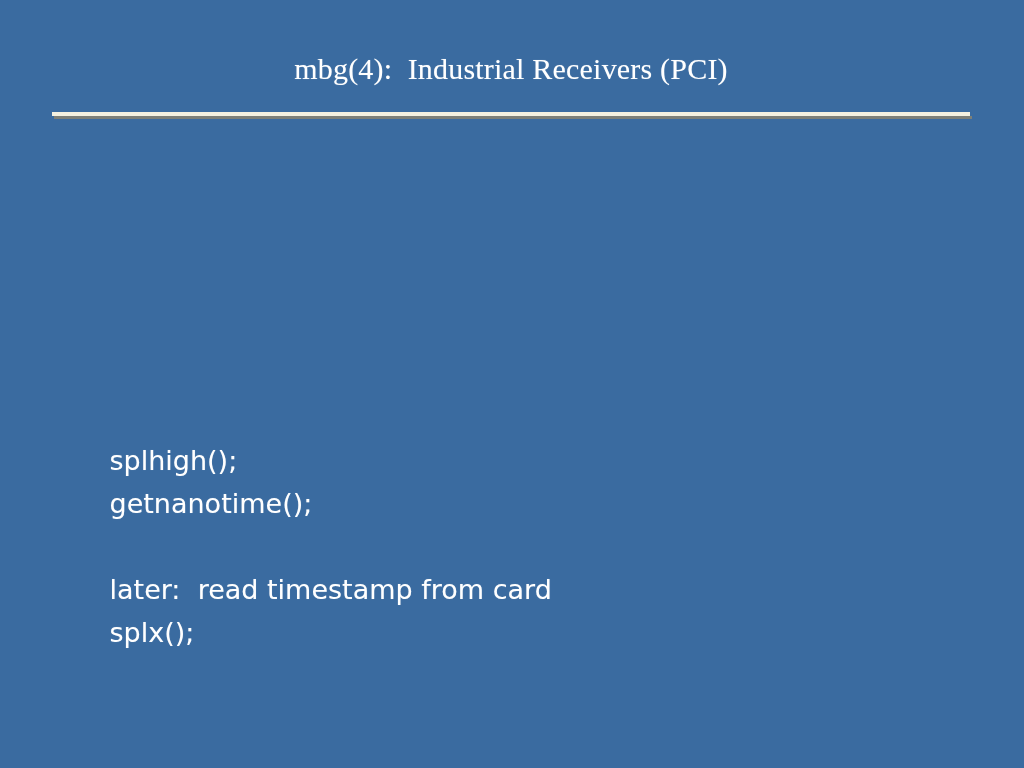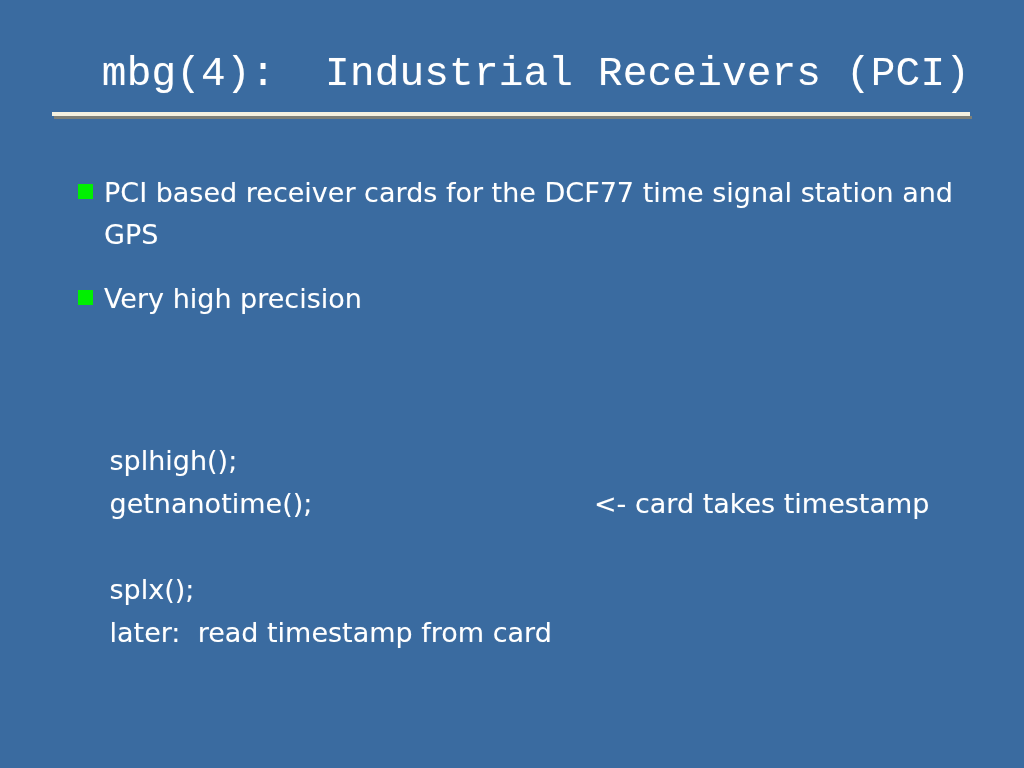--- a/index.html
+++ b/index.html
@@ -23,26 +23,26 @@
   }
 
   
   .title-block {
     position: absolute;
     left: 52px;
     top: 52px;
     width: 918px;
   }
   .slide-title {
-    font-family: Liberation Mono, monospace;
-    font-size: 41px;
+    font-family: Liberation Serif, serif;
+    font-size: 30px;
     font-weight: 400;
     line-height: 1.12;
     color: #ffffff;
-    text-align: right;
+    text-align: center;
     white-space: pre;
     letter-spacing: 0.2px;
     text-shadow: 0 0 1px rgba(255,255,255,0.35);
   }
 
   
   .title-rule {
     position: absolute;
     left: 52px;
     top: 112px;
@@ -126,51 +126,37 @@
 
   <div class="title-block">
     <div class="slide-title">mbg(4):  Industrial Receivers (PCI)</div>
   </div>
 
   <div class="title-rule">
     <div class="rule-line"></div>
     <div class="rule-shadow"></div>
   </div>
 
-  <div class="bullets">
-
-    <div class="bullet-item">
-      <span class="bullet-marker"></span>
-      <span class="bullet-text">PCI based receiver cards for the DCF77 time signal station and GPS</span>
-    </div>
-
-    <div class="bullet-item">
-      <span class="bullet-marker"></span>
-      <span class="bullet-text">Very high precision</span>
-    </div>
-
-  </div>
 
   <div class="code-block">
 
     <div class="code-line">
       <span>splhigh();</span>
     </div>
 
     <div class="code-line">
       <span>getnanotime();</span>
     </div>
 
     <div class="code-line">
-      <span class="code-annotation">&lt;- card takes timestamp</span>
+    </div>
+
+    <div class="code-line">
+      <span>later:  read timestamp from card</span>
     </div>
 
     <div class="code-line">
       <span>splx();</span>
-    </div>
-
-    <div class="code-line">
-      <span>later:  read timestamp from card</span>
     </div>
 
   </div>
 
 </div>
 
 </body></html>

